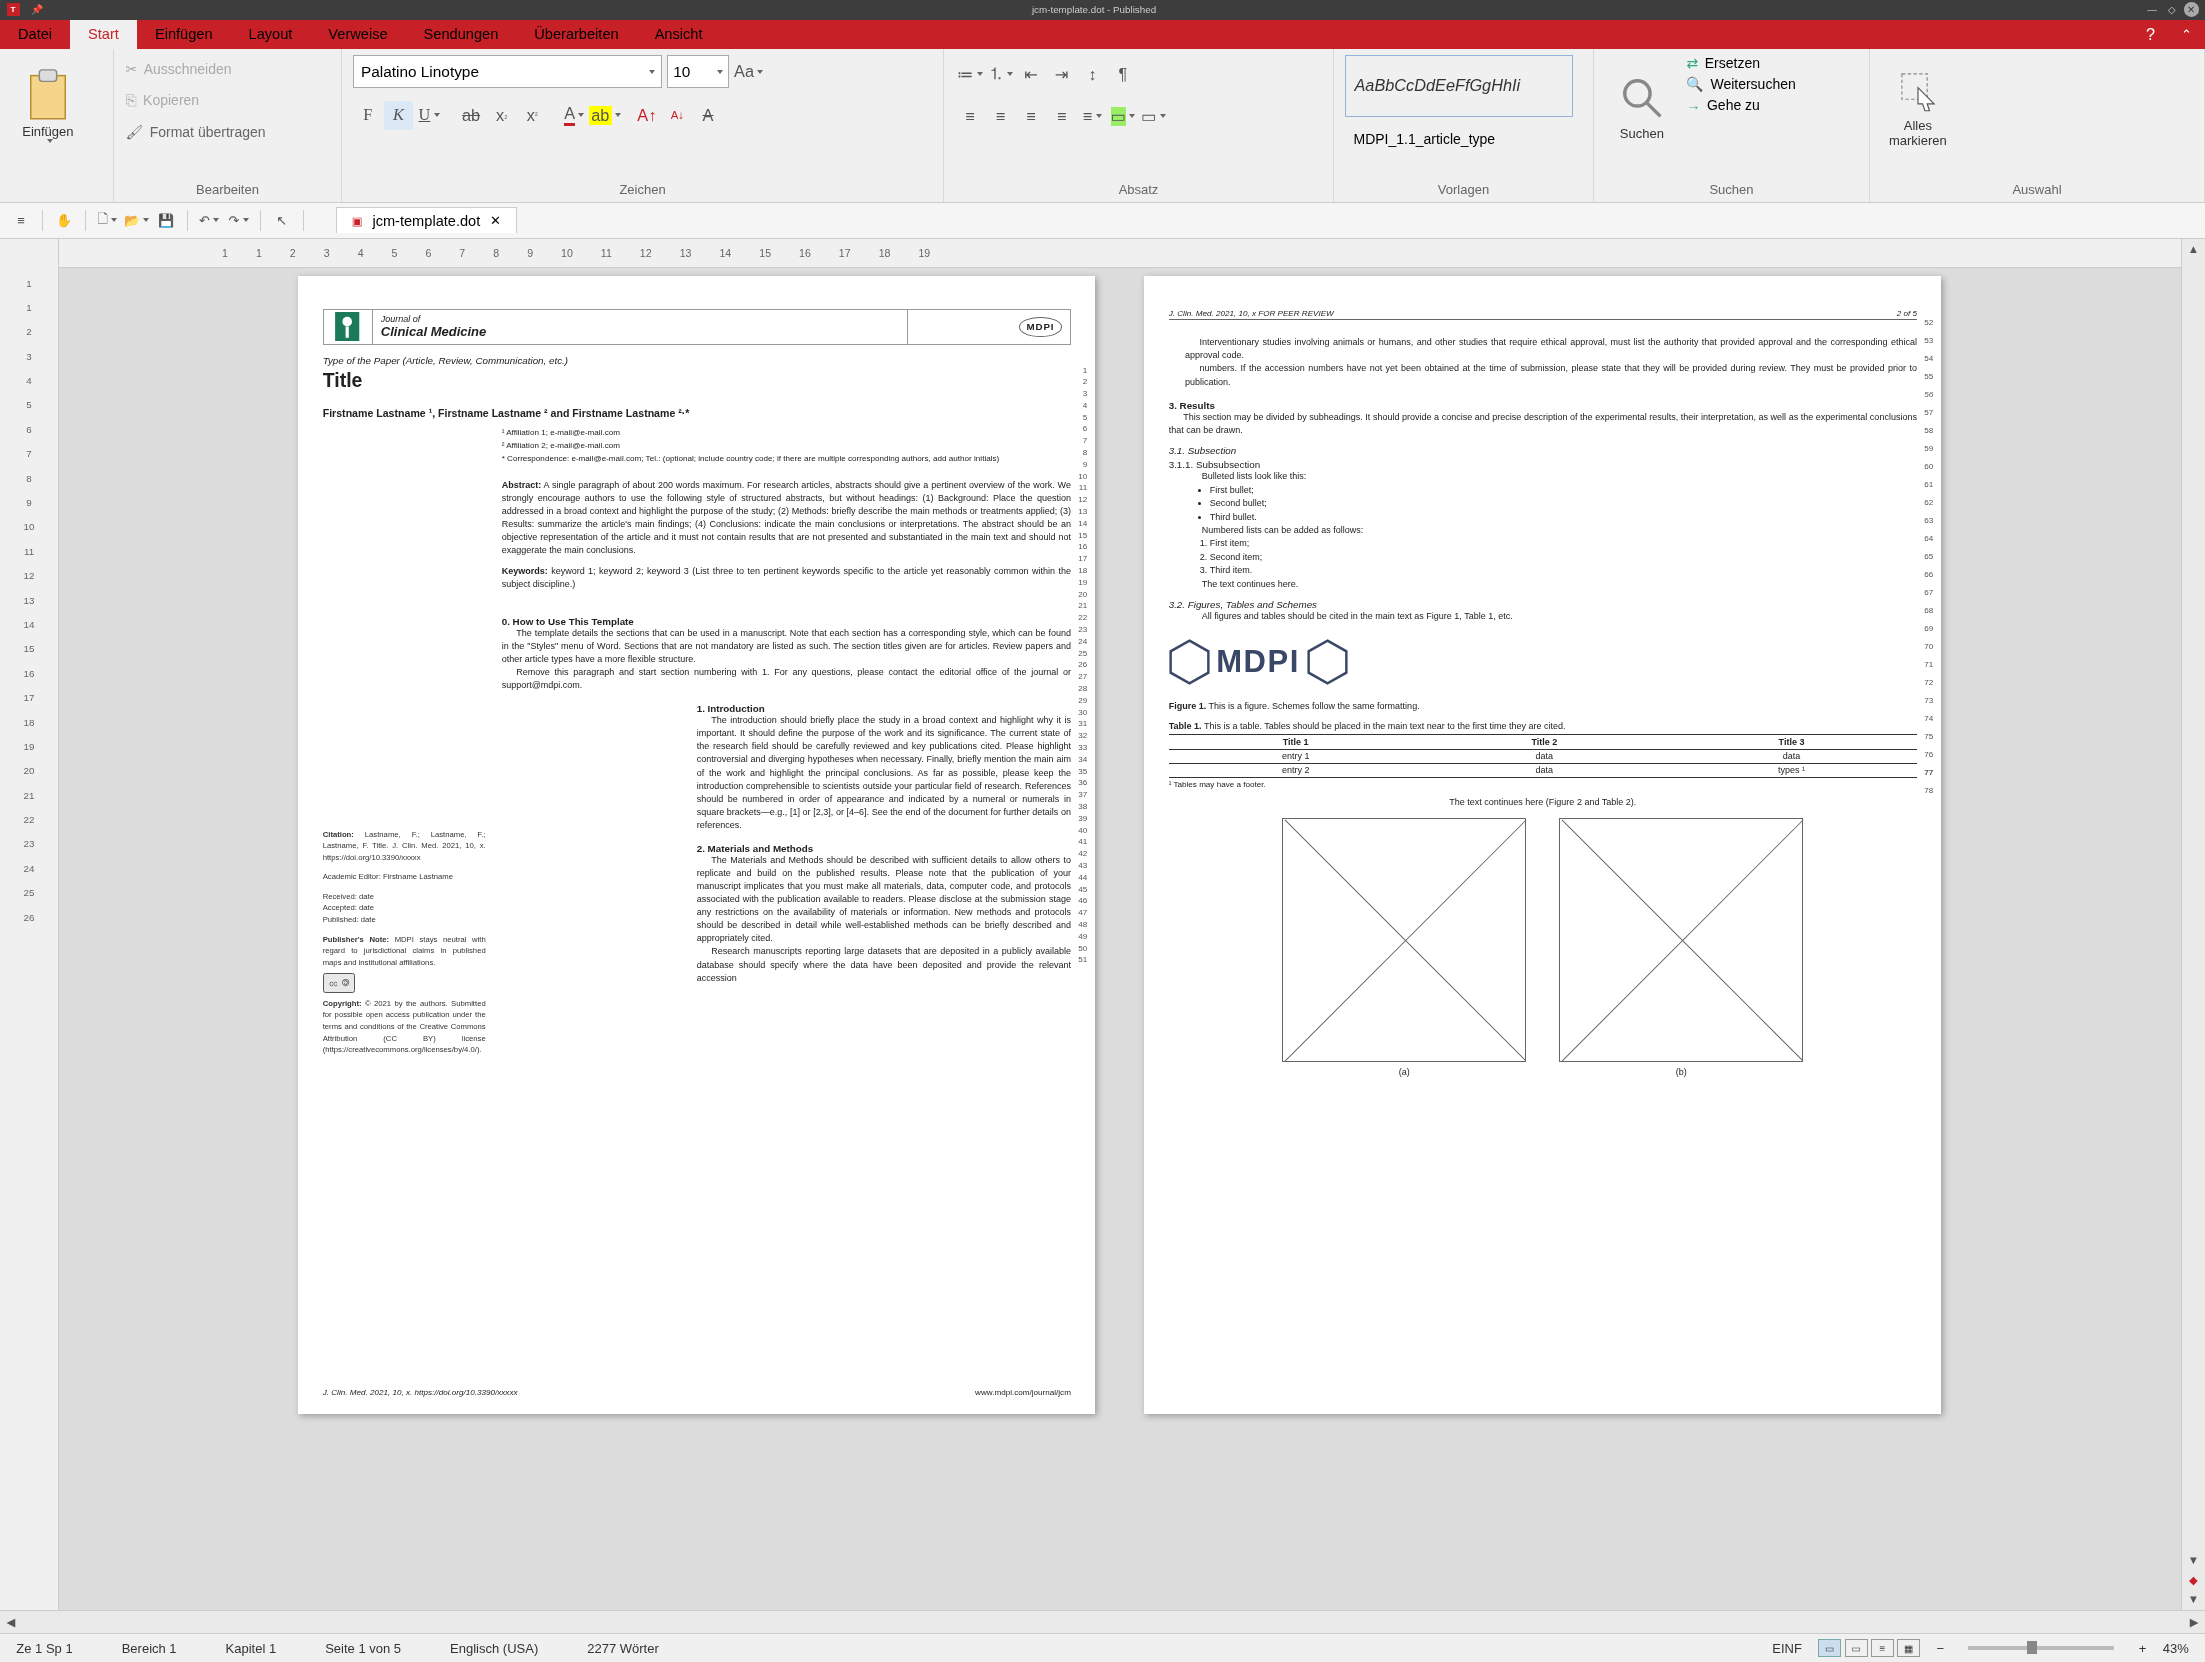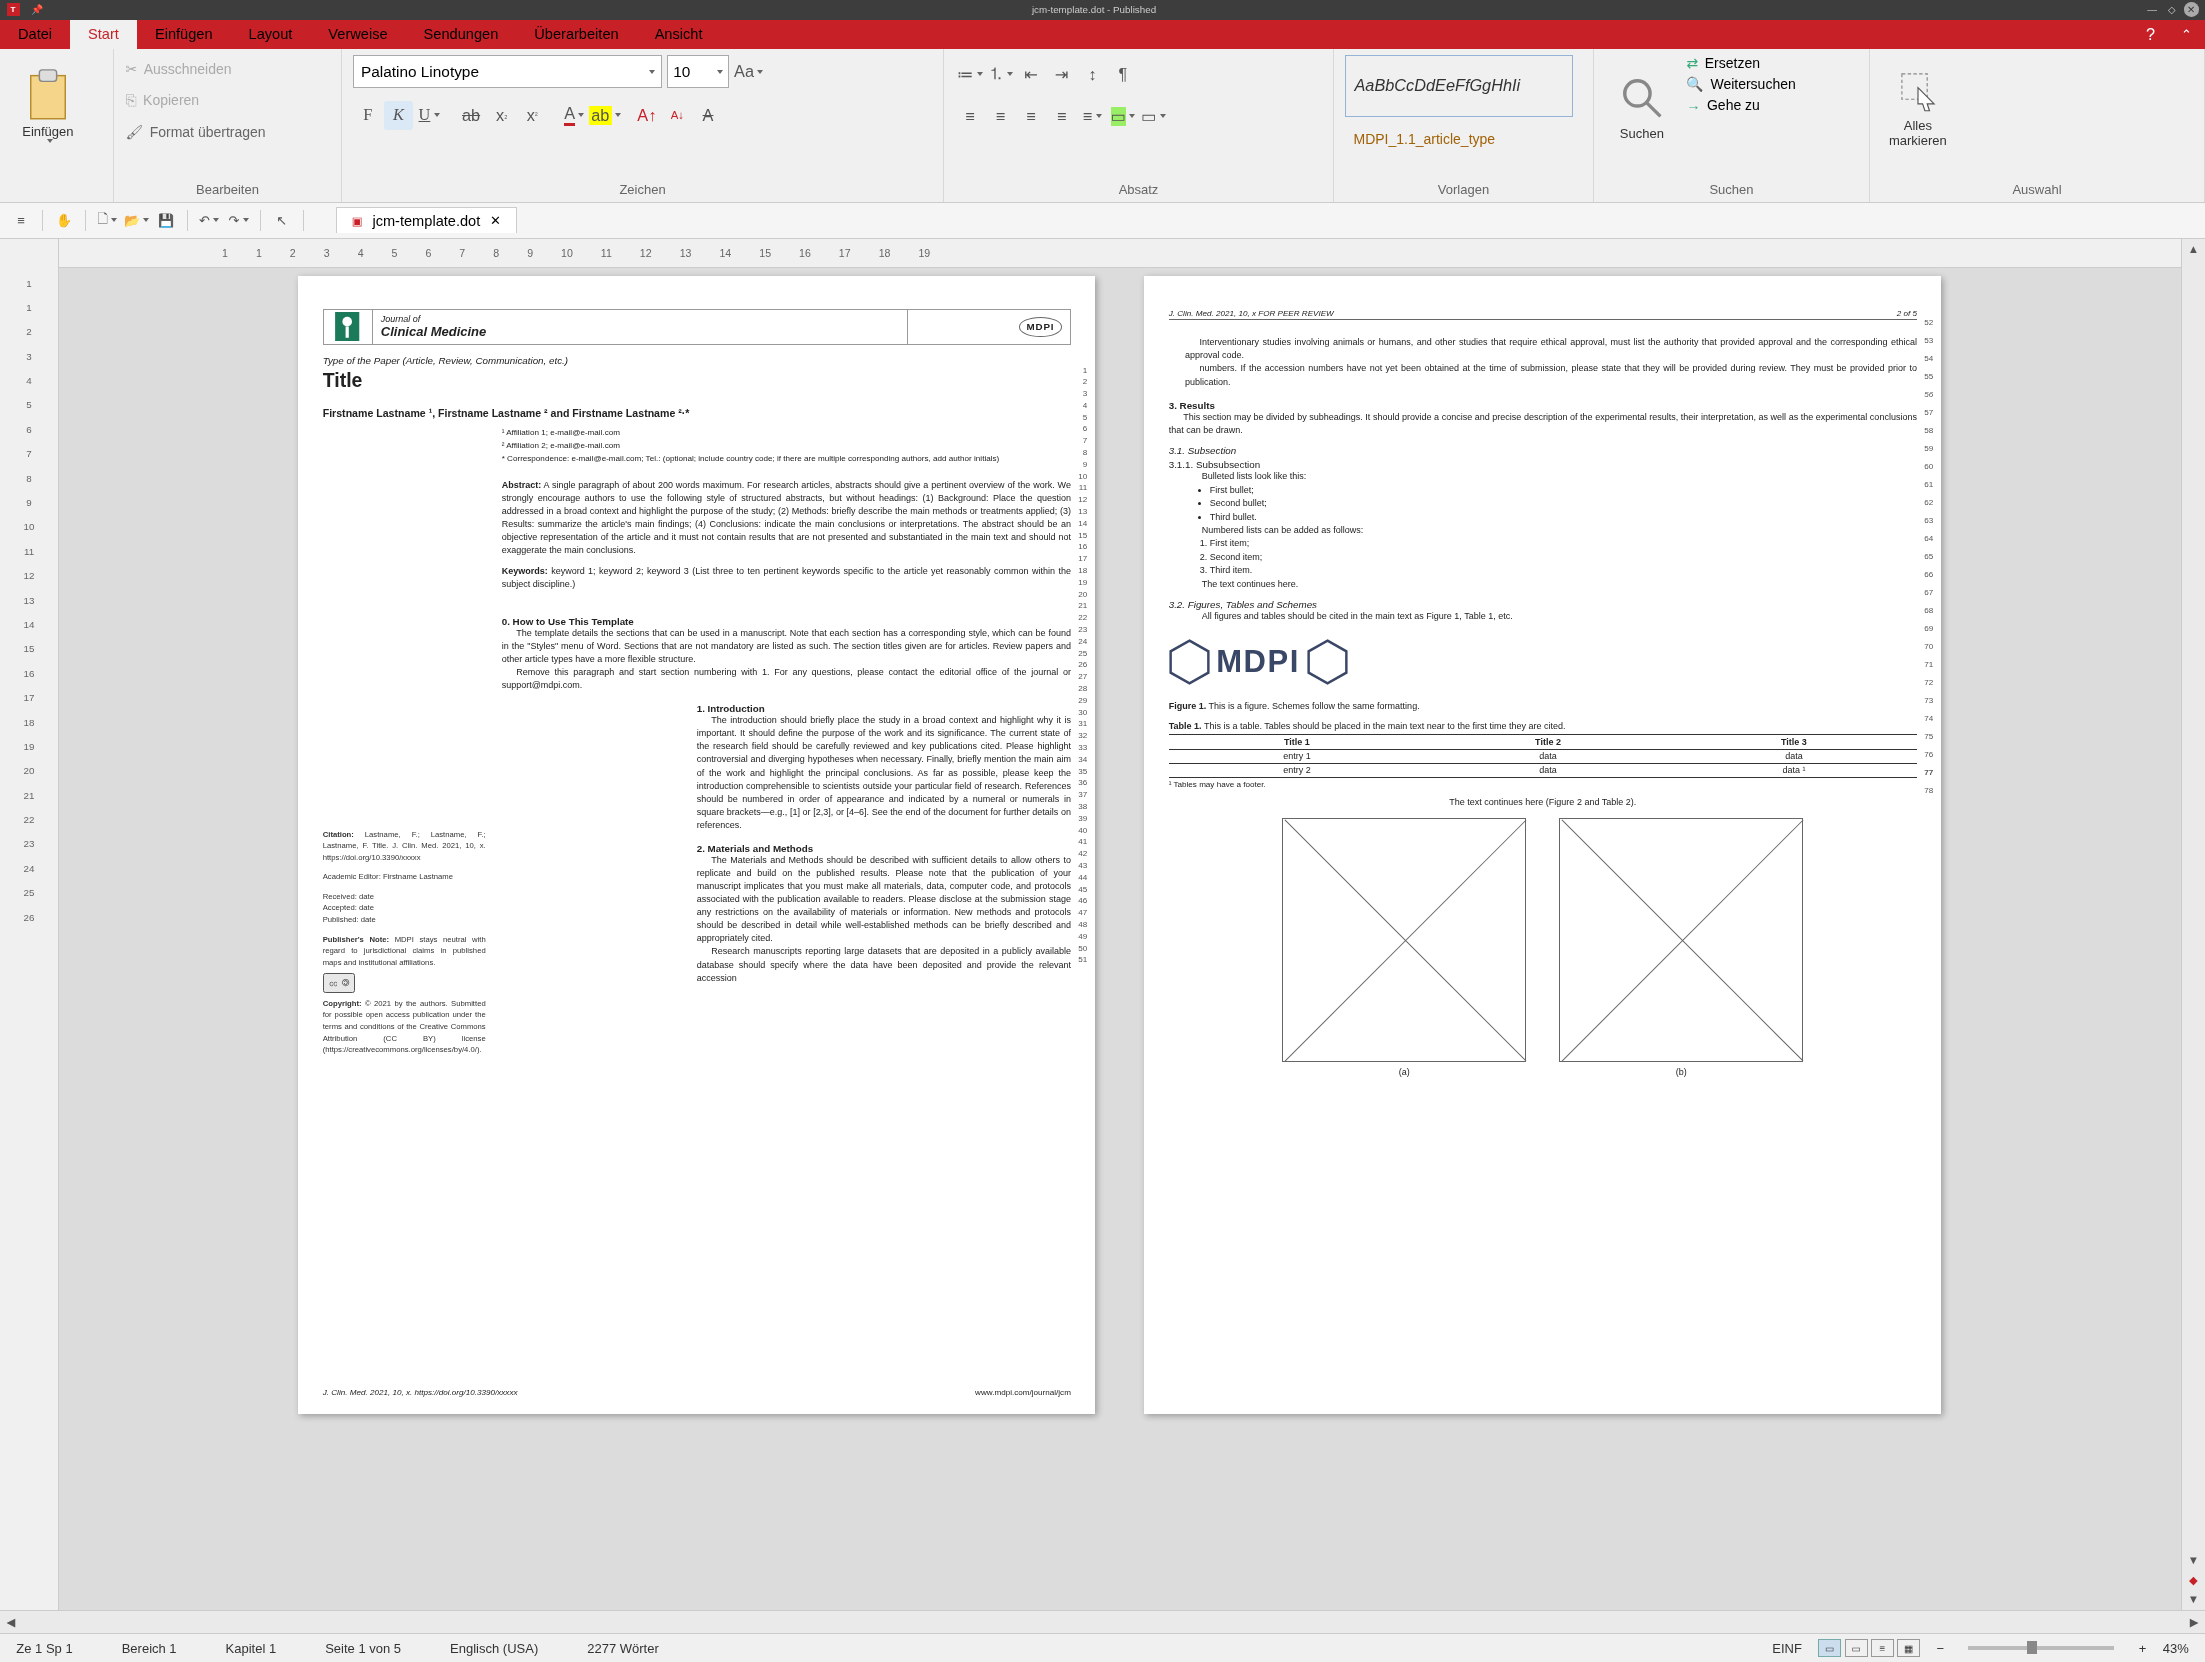--- a/index.html
+++ b/index.html
@@ -31,21 +31,21 @@
 .small-row { display: flex; align-items: center; gap: 6.5px; height: 28px; font-size: 14px; color: #666; cursor: pointer; }
 .small-row.disabled { color: #aaa; }
 .toolbar-col { display: flex; flex-direction: column; gap: 3.3px; }
 .font-row { display: flex; gap: 4.9px; align-items: center; }
 .font-select { width: 309px; height: 33px; border: 0.8px solid #aaa; background: #fff; font-size: 15.4px; padding: 0 6.5px; display:flex; align-items:center; justify-content:space-between;}
 .size-select { width: 62px; height: 33px; border: 0.8px solid #aaa; background: #fff; font-size: 15.4px; padding: 0 4.9px; display:flex; align-items:center; justify-content:space-between;}
 .tool-btn { width: 29px; height: 29px; display: flex; align-items: center; justify-content: center; font-size: 16.3px; color: #555; cursor: pointer; border-radius: 2.4px; }
 .toolrow { display: flex; gap: 1.6px; align-items: center; margin-top: 4.9px; }
 .style-box { border: 0.8px solid #95b3d7; padding: 4.9px 8.1px; width: 228px; height: 50%; display:flex; align-items:center; }
 .style-preview { font-style: italic; color: #333; font-size: 16.3px; }
-.style-name { font-size: 14px; color: #a16207; padding: 6.5px 8.1px; }
+.style-name { font-size: 14px; color: #000000; padding: 6.5px 8.1px; }
 .search-col { display:flex; flex-direction:column; gap:4.9px; font-size:14px; }
 .search-col .row { display:flex; align-items:center; gap:6.5px; cursor:pointer; }
 
 .quickbar { background: #f5f5f5; height: 36px; display: flex; align-items: center; padding: 0 8.1px; gap: 3.3px; border-bottom: 0.8px solid #ccc; }
 .qbtn { width: 26px; height: 26px; display:flex; align-items:center; justify-content:center; cursor:pointer; color:#555; }
 .qsep { width:0.8px; height:21px; background:#ccc; margin:0 4.9px; }
 .tab-strip { margin-left: 24.4px; display:flex; align-items:center; }
 .doc-tab { background:#fff; border:0.8px solid #ccc; border-bottom:none; padding:4.9px 14.6px; display:flex; align-items:center; gap:9.8px; font-size:14.6px; }
 .doc-tab .tab-icon { color:#c72127; font-size:11.4px; }
 .doc-tab .tab-close { cursor:pointer; font-size:13px; }
@@ -537,21 +537,21 @@
                 <th>Title 3</th>
               </tr>
           <tr>
                 <td>entry 1</td>
                 <td>data</td>
                 <td>data</td>
               </tr>
           <tr>
                 <td>entry 2</td>
                 <td>data</td>
-                <td>data ¹</td>
+                <td>types ¹</td>
               </tr>
         </tbody>
           </table>
         <p style="font-size:8.1px; margin-top:1.6px;">¹ Tables may have a footer.</p>
         <p style="font-size:9px; text-align:center; margin-top:8.1px;">The text continues here (Figure 2 and Table 2).</p>
         <div class="placeholder-row">
           <div class="ph-box"></div>
           <div class="ph-box"></div>
         </div>
         <div class="cap-row">

